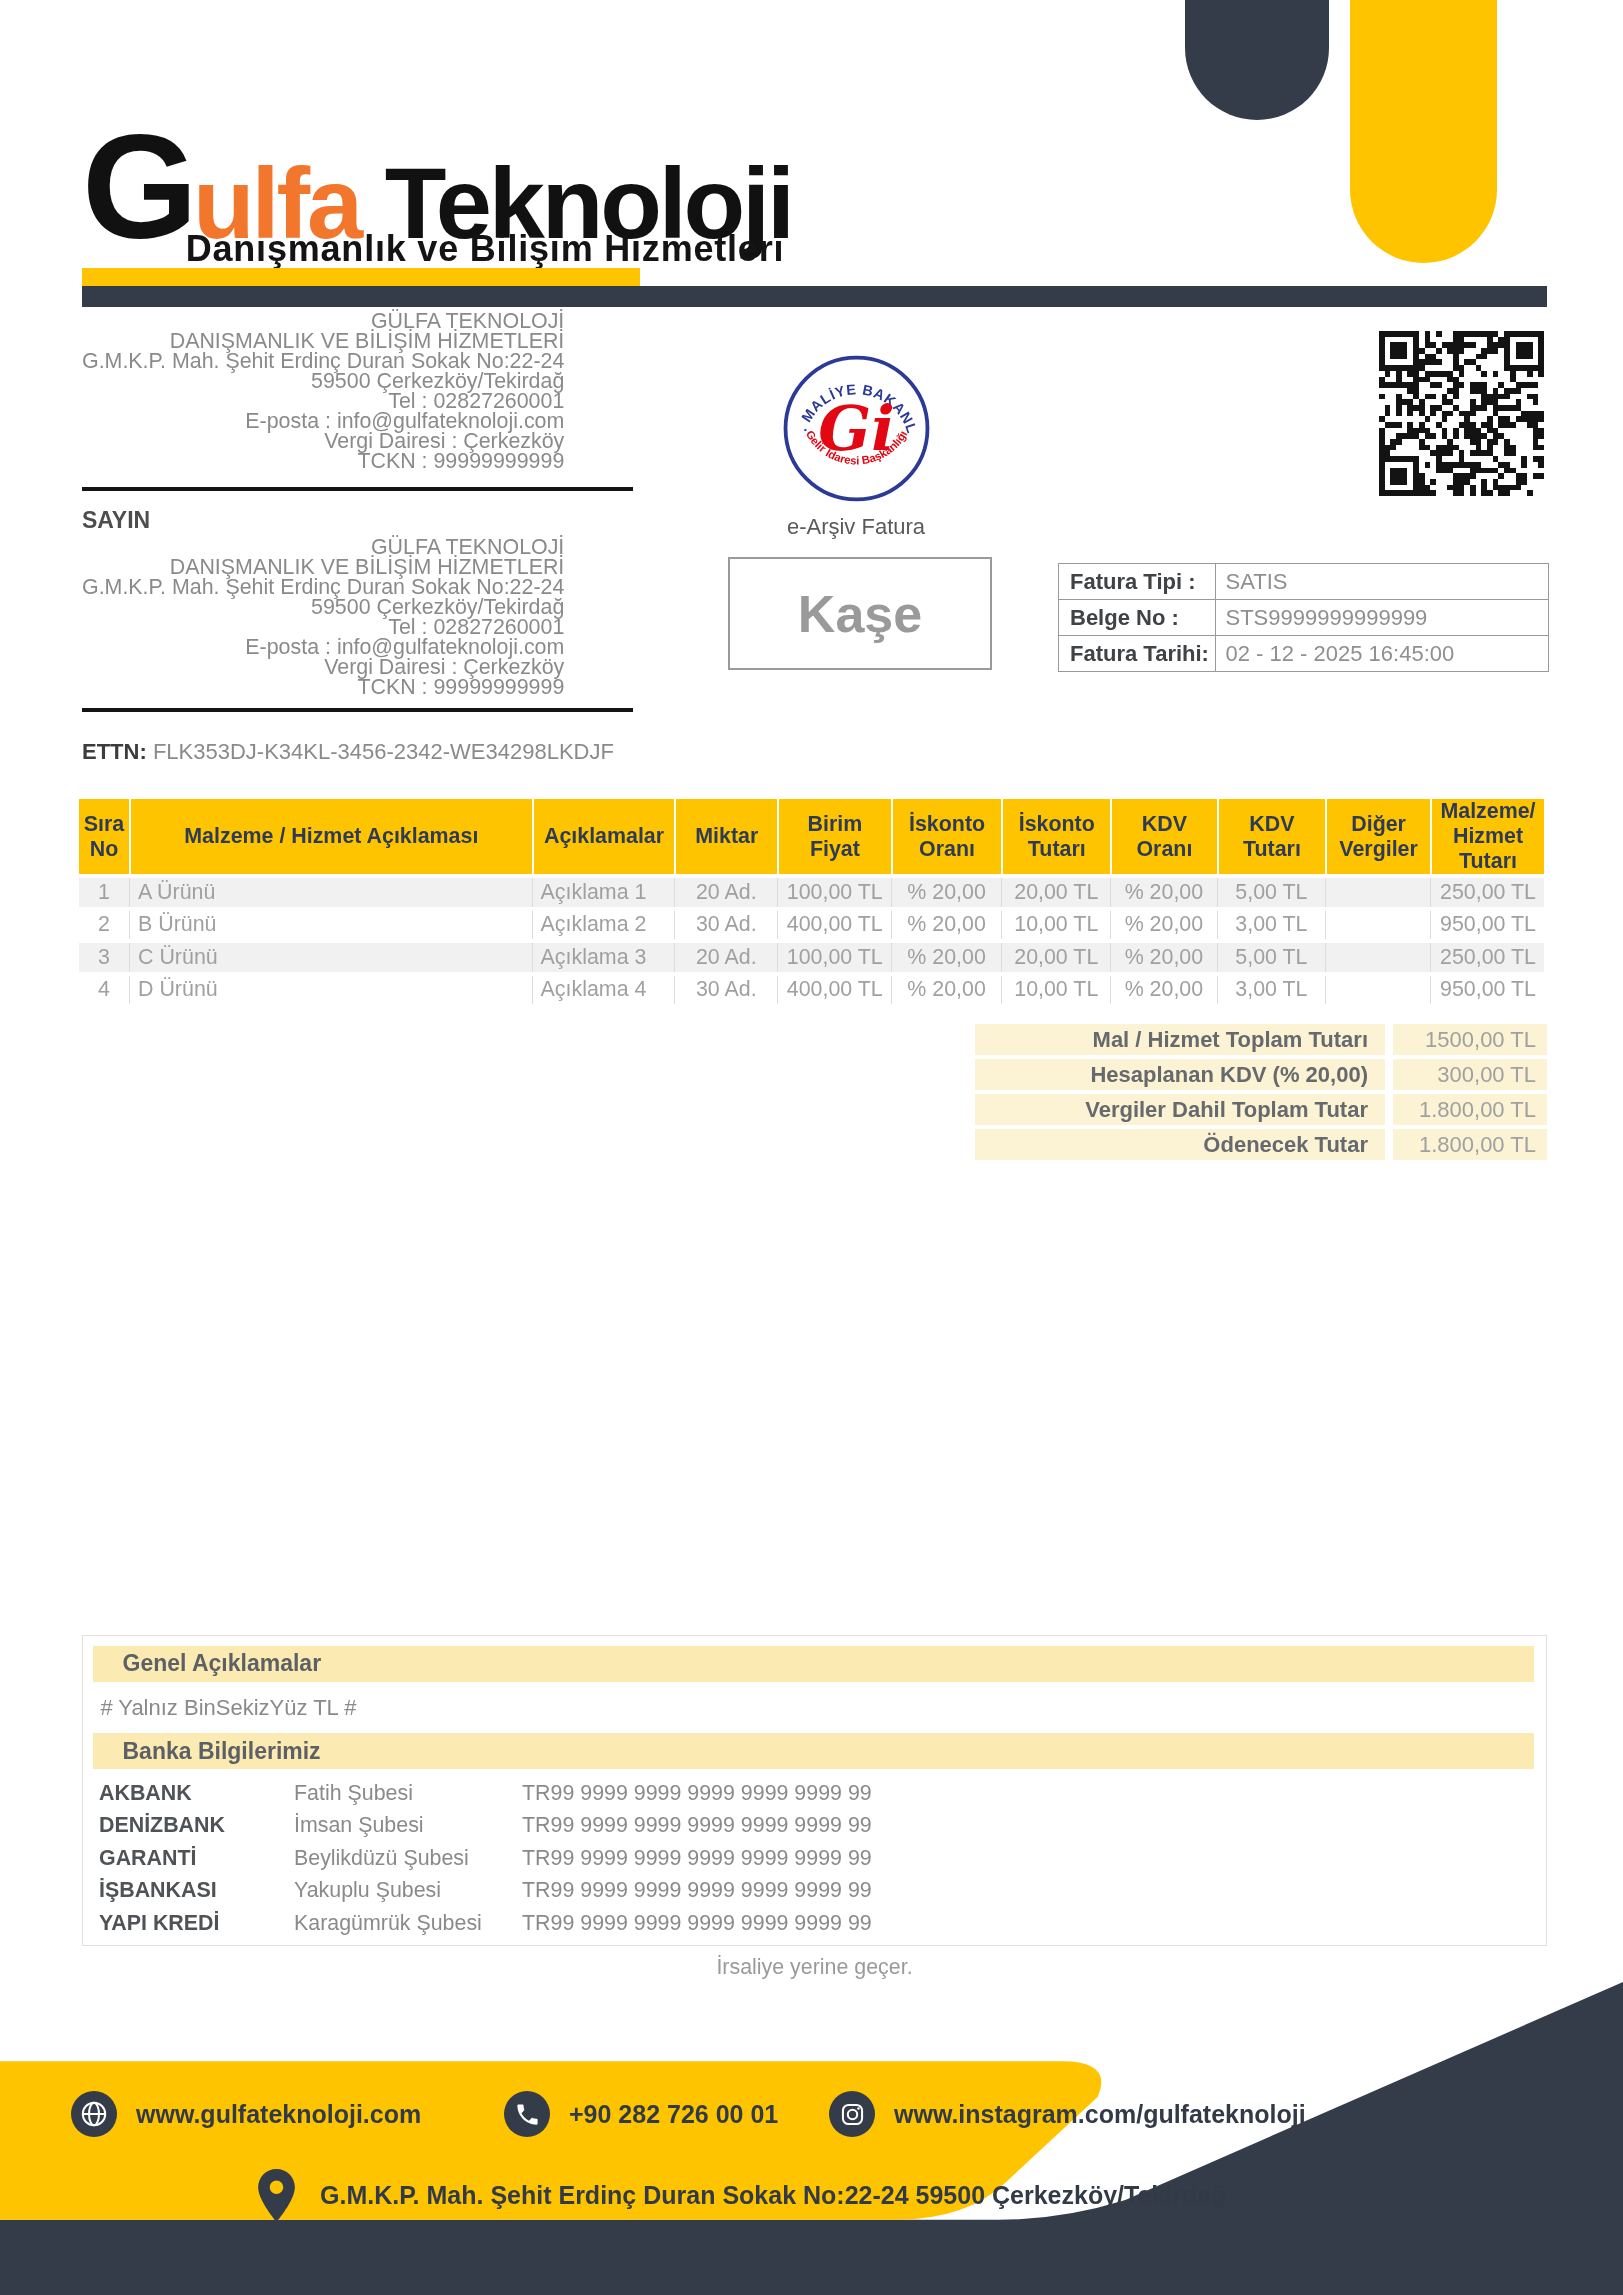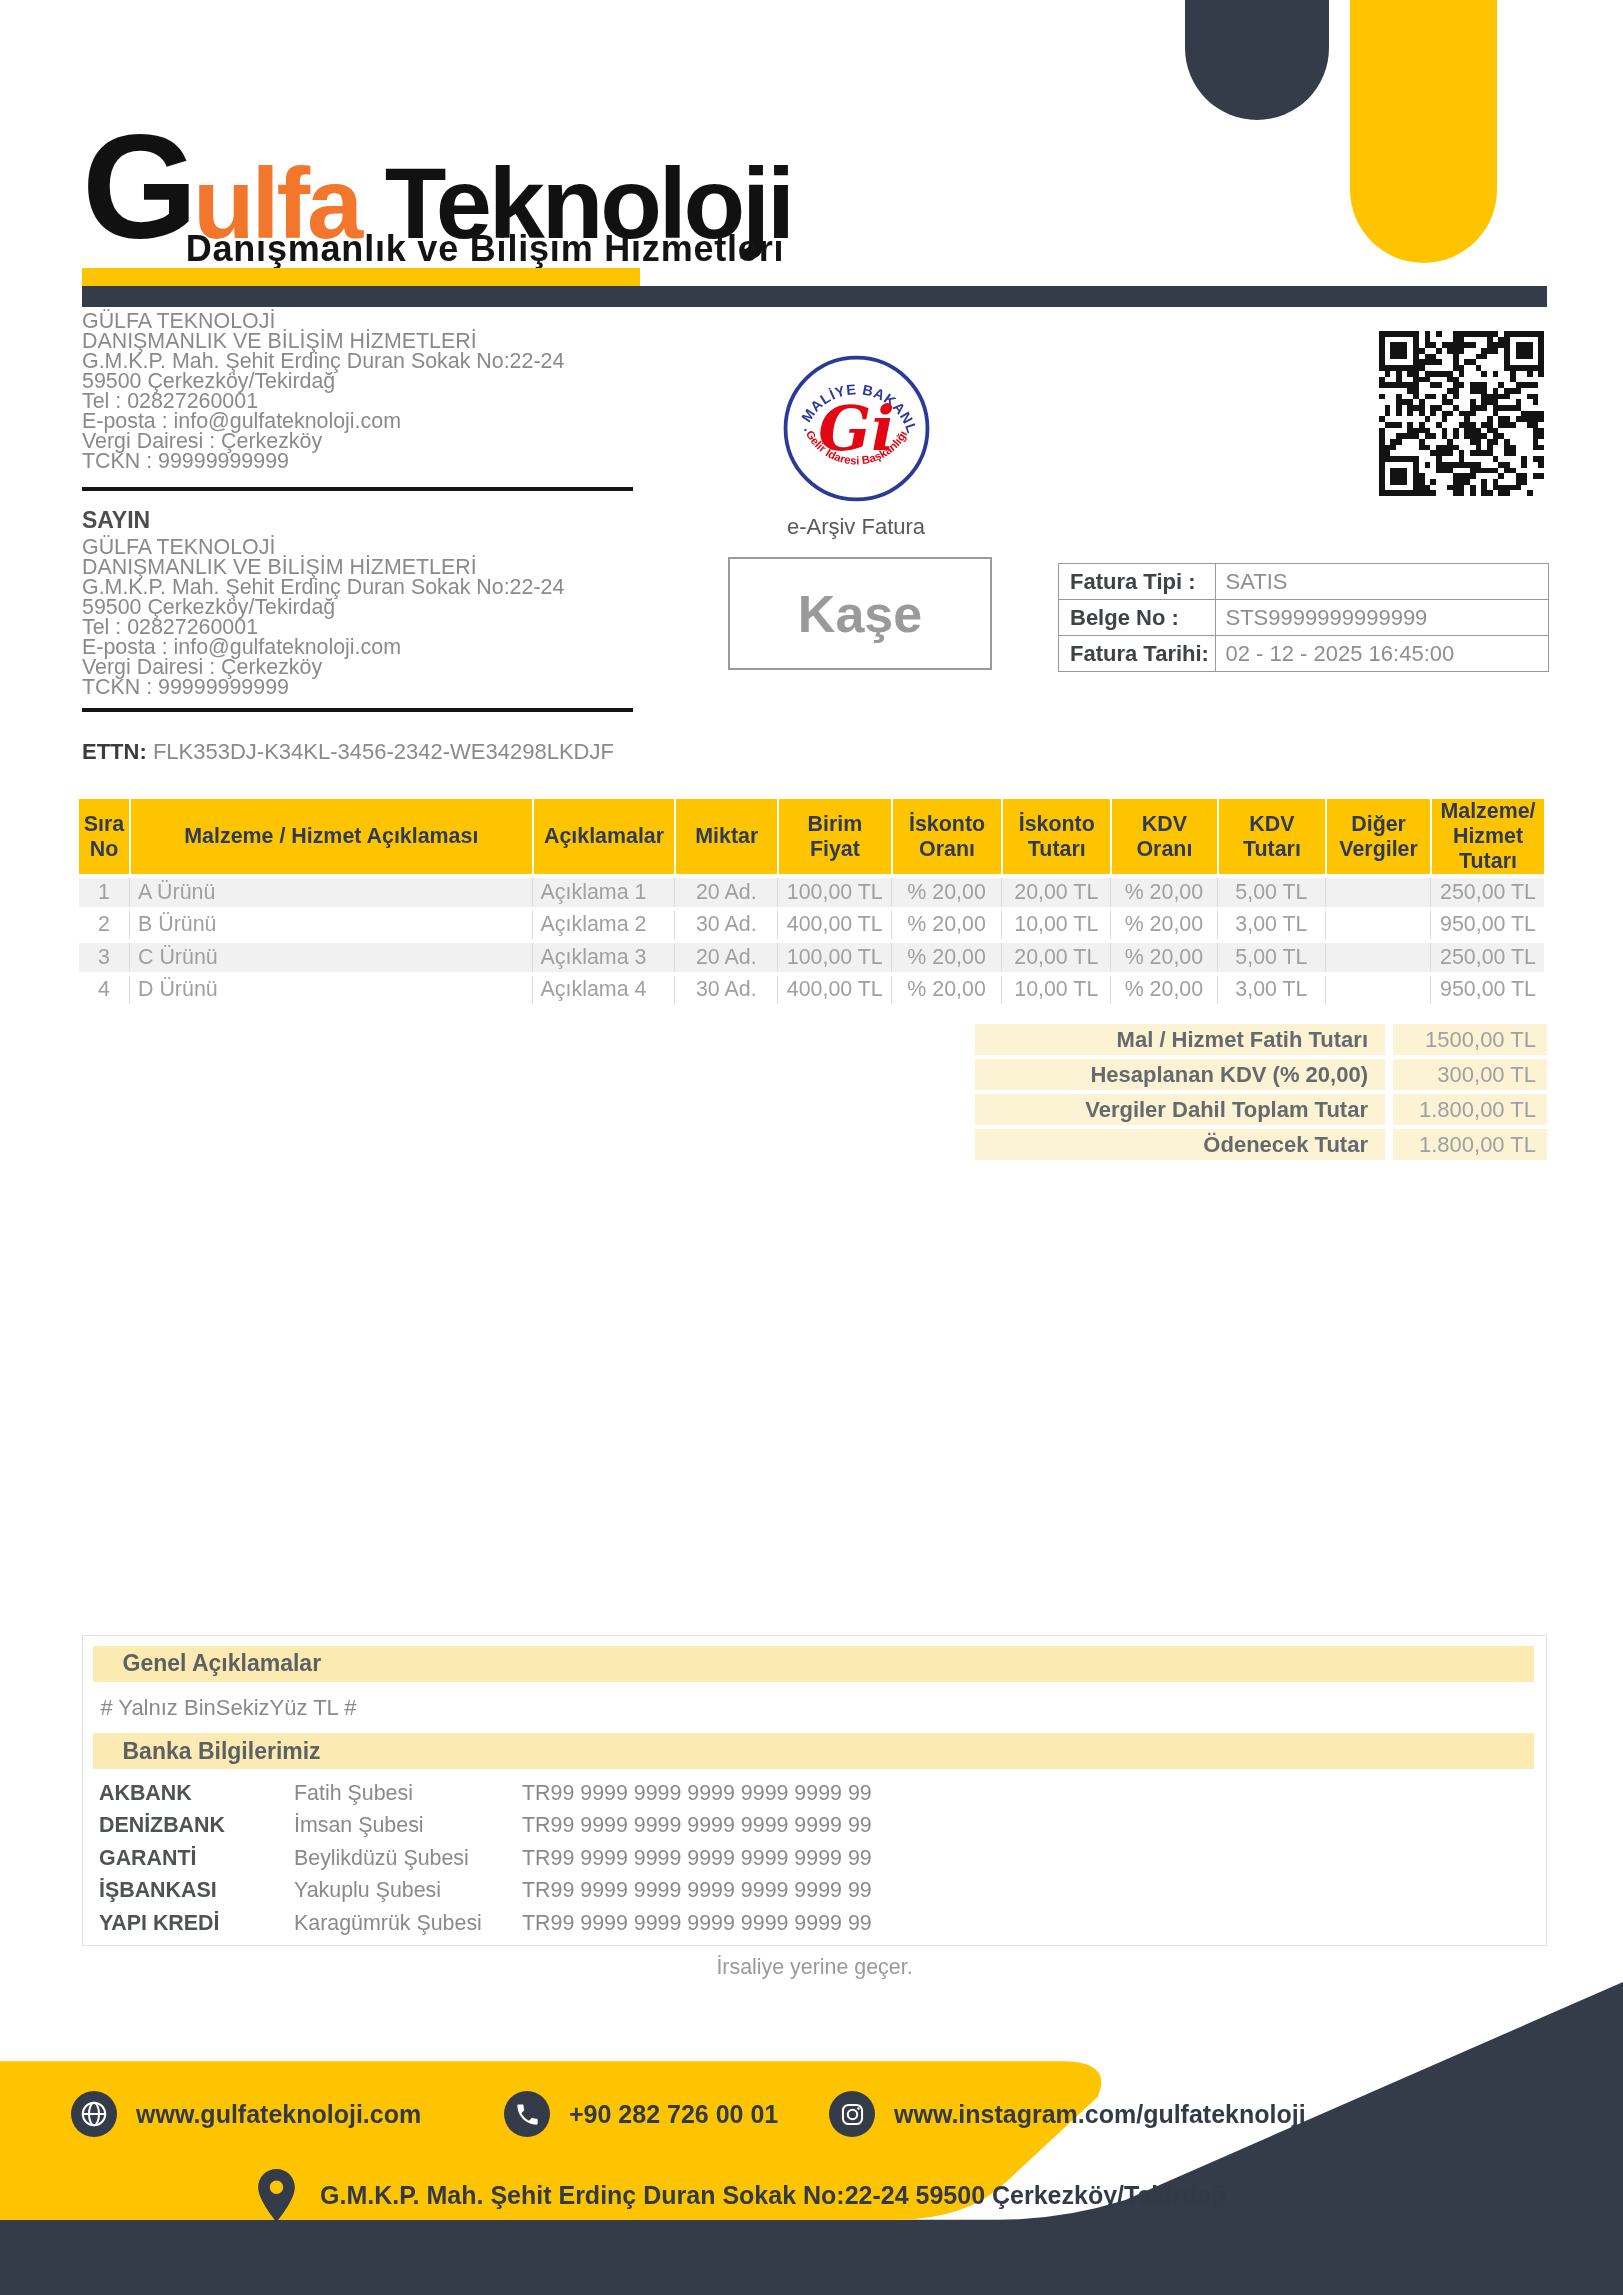--- a/index.html
+++ b/index.html
@@ -11,21 +11,21 @@
   .logo .ulfa{font-size:101px;font-weight:600;color:#F2762B;letter-spacing:-3.2px;}
   .logo .rest{font-size:101px;font-weight:600;letter-spacing:-3.2px;}
   .tagline{position:absolute;left:184px;top:228px;width:602px;text-align:center;
            font-size:36px;font-weight:600;letter-spacing:0.8px;color:#141414;}
   .bar-yellow{position:absolute;left:82px;top:268px;width:558px;height:18px;background:var(--yellow);}
   .bar-dark{position:absolute;left:82px;top:286px;width:1465px;height:21.4px;background:var(--navy);}
   .pill{position:absolute;top:0;}
   .pill.dark{left:1185px;width:144px;height:120px;background:var(--navy);border-radius:0 0 72px 72px;}
   .pill.yellow{left:1350px;width:147px;height:263px;background:var(--yellow);border-radius:0 0 74px 74px;}
   
-  .addr{position:absolute;left:82px;font-size:21.4px;line-height:20px;color:#8a8a8a;}
+  .addr{position:absolute;left:82px;font-size:21.4px;line-height:20px;color:#8a8a8a;text-align:right;}
   .addr div{white-space:nowrap;}
   .blk-sender{top:311px;}
   .blk-recipient{top:537px;}
   .sayin{position:absolute;left:82px;top:507px;font-size:23px;font-weight:bold;color:#4d4d4d;}
   .hr{position:absolute;left:82px;width:551px;height:4px;background:#141414;}
   .hr1{top:487px;} .hr2{top:708px;}
   .ettn{position:absolute;left:82px;top:739px;font-size:22px;color:#8a8a8a;}
   .ettn b{color:#3c3c3c;}
   
   .seal{position:absolute;left:781px;top:353px;width:151px;height:151px;}
@@ -1081,21 +1081,21 @@
       <td class="ctr">% 20,00</td>
       <td class="ctr">3,00 TL</td>
       <td></td>
       <td class="num">950,00 TL</td>
     </tr>
   </tbody>
     </table>
 
   <div class="totals">
     <div class="trow">
-      <div class="tlabel">Mal / Hizmet Fatih Tutarı</div>
+      <div class="tlabel">Mal / Hizmet Toplam Tutarı</div>
       <div class="tvalue">1500,00 TL</div>
     </div>
     <div class="trow">
       <div class="tlabel">Hesaplanan KDV (% 20,00)</div>
       <div class="tvalue">300,00 TL</div>
     </div>
     <div class="trow">
       <div class="tlabel">Vergiler Dahil Toplam Tutar</div>
       <div class="tvalue">1.800,00 TL</div>
     </div>

